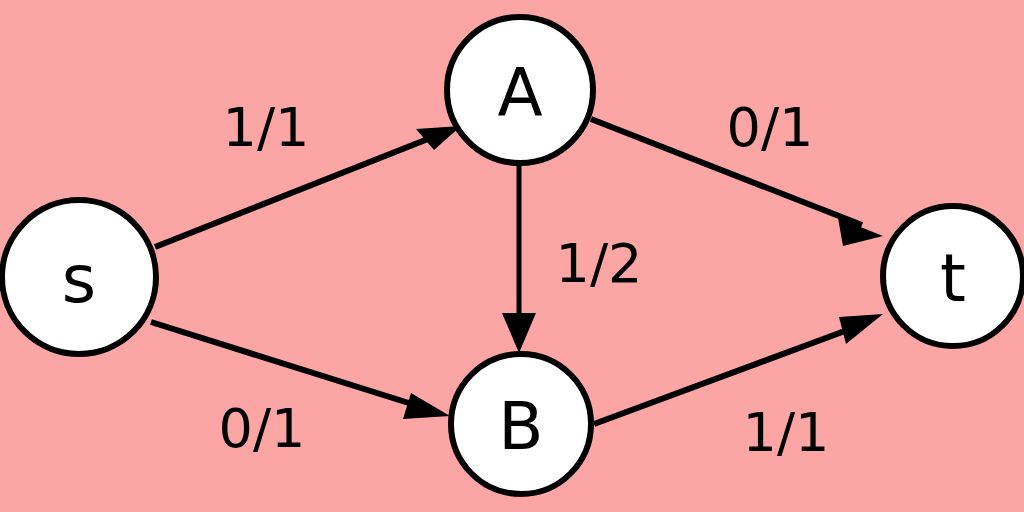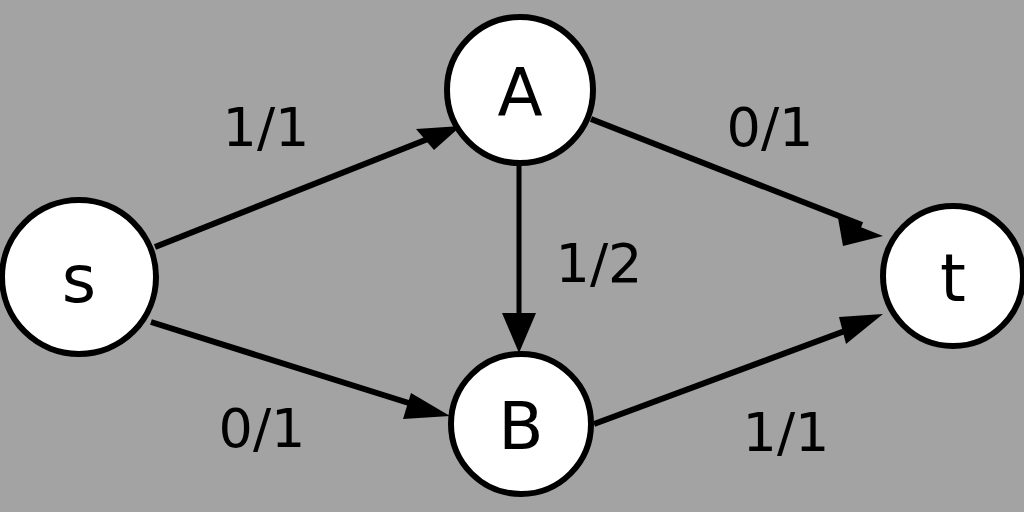--- a/index.html
+++ b/index.html
@@ -4,21 +4,21 @@
 <style>
   html, body {
     margin: 0;
     padding: 0;
     background: #ffffff;
   }
   #canvas {
     position: relative;
     width: 1024px;
     height: 512px;
-    background: #a3a3a3;
+    background: #fca5a5;
     overflow: hidden;
     font-family: "DejaVu Sans", sans-serif;
   }
   svg#graph {
     position: absolute;
     top: 0;
     left: 0;
     width: 1024px;
     height: 512px;
     display: block;

